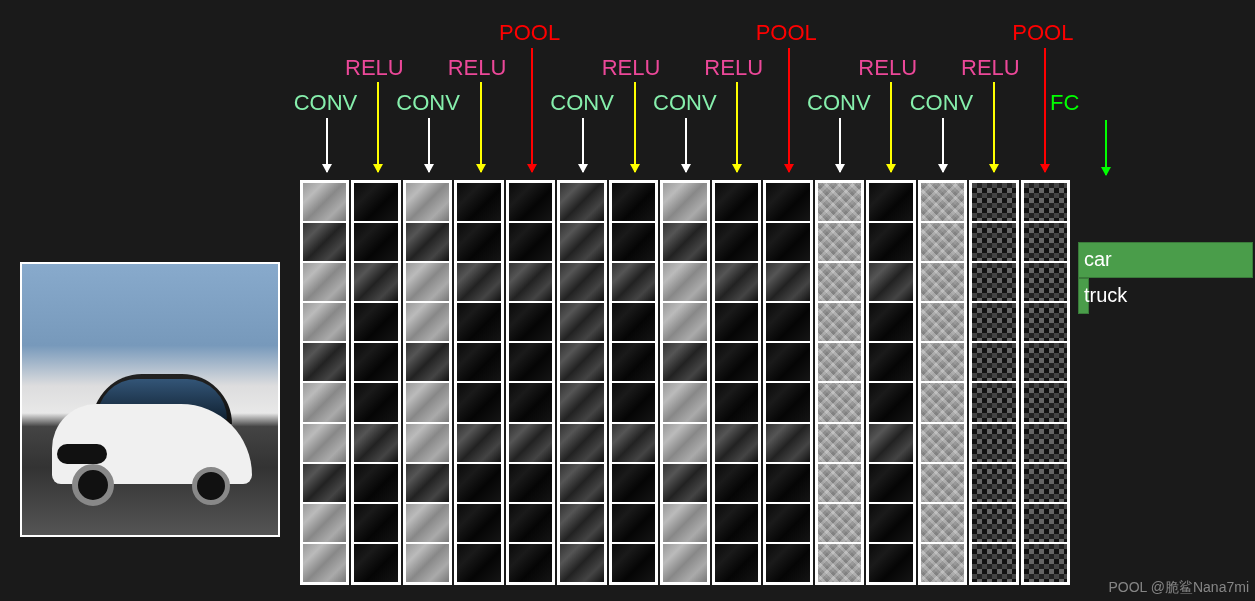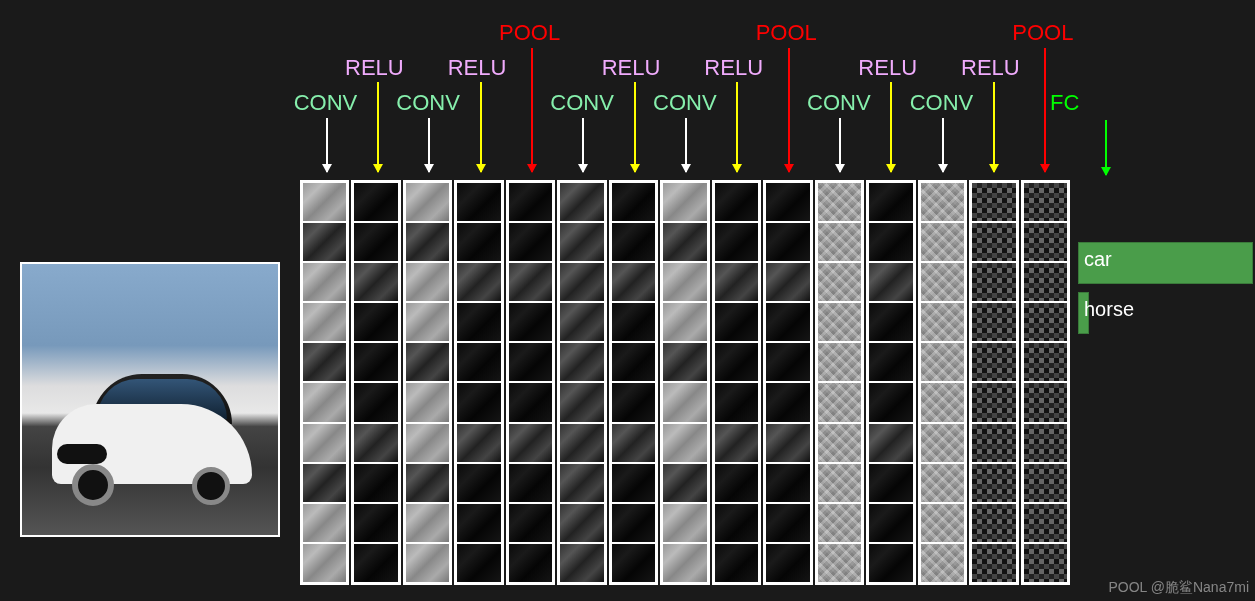--- a/index.html
+++ b/index.html
@@ -49,21 +49,21 @@
     height: 180px;
   }
   .label {
     position: absolute;
     font-size: 22px;
     font-weight: 400;
     white-space: nowrap;
     text-align: center;
   }
   .label.conv { color: #86efac; top: 90px; }
-  .label.relu { color: #f0abfc; top: 55px; }
+  .label.relu { color: #ec4899; top: 55px; }
   .label.pool { color: #ff0000; top: 20px; }
   .label.fc   { color: #00ff00; top: 90px; }
 
   .arrow {
     position: absolute;
     width: 2px;
   }
   .arrow::after {
     content: '';
     position: absolute;
@@ -119,22 +119,22 @@
      background-size: 10px 10px;
   }
 
   .output {
     position: absolute;
     left: 1078px;
     top: 242px;
     width: 175px;
   }
   .bar-row {
-    height: 42px;
-    margin-bottom: 8px;
+    height: 36px;
+    margin-bottom: 0;
     position: relative;
   }
   .bar {
     height: 100%;
     background: #4a9d4a;
     border: 1px solid #3a7a3a;
   }
   .bar-label {
     position: absolute;
     left: 6px;
@@ -382,17 +382,17 @@
 <div class="label fc" style="left:1050px;">FC</div>
 <div class="arrow green" style="left:1105px; top:120px; height:55px;"></div>
 
 <div class="output" id="output">
     <div class="bar-row">
       <div class="bar" style="width: 175px;"></div>
       <div class="bar-label">car</div>
     </div>
     <div class="bar-row">
       <div class="bar" style="width: 10.5px;"></div>
-      <div class="bar-label">horse</div>
+      <div class="bar-label">truck</div>
     </div>
   </div>
 
 <div class="watermark">POOL @脆鲨Nana7mi</div>
 
 </body></html>

